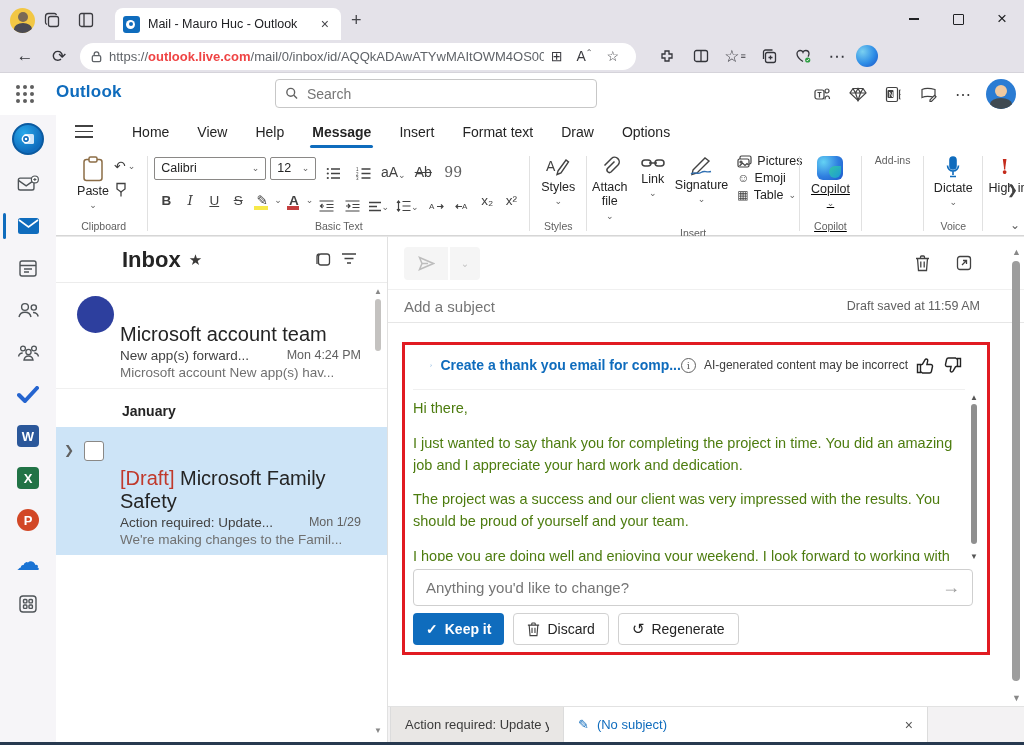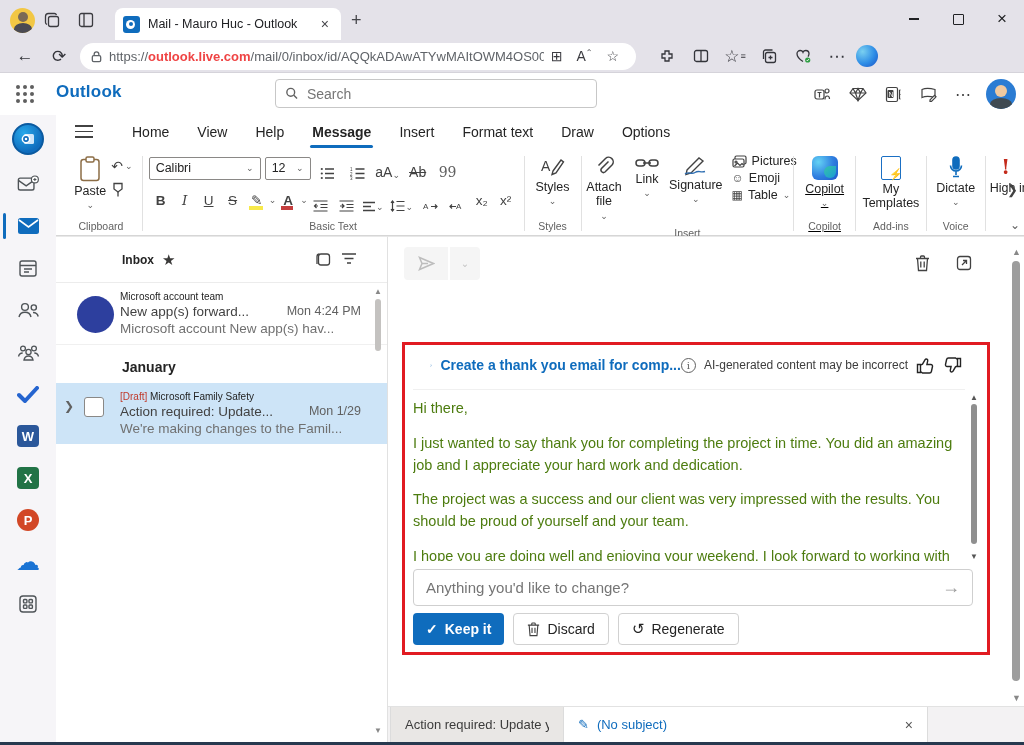--- a/index.html
+++ b/index.html
@@ -83,26 +83,26 @@
   .copilot-logo { width:26px; height:24px; border-radius:6px; background:radial-gradient(circle at 25% 25%, #64d2f4, #2f7fe0 55%, #1c57c9); position:relative; }
   .copilot-logo:after { content:""; position:absolute; right:2px; bottom:2px; width:12px; height:12px; border-radius:50% 0 50% 50%; background:linear-gradient(135deg,#35c3a9,#1a9ad6); }
   .tpl-doc { position:relative; width:20px; height:24px; border:1.6px solid #1a6fc4; border-radius:2px; }
   .tpl-doc:after { content:"⚡"; position:absolute; font-size:11px; right:-3px; bottom:-2px; color:#1a6fc4; }
   .hi-imp { color:#c42b1c; font-size:20px; font-weight:bold; font-family:"DejaVu Serif",serif; }
   .clip40 { width:42px; overflow:hidden; }
 
   
   .maillist { position:absolute; top:236px; left:56px; width:332px; height:509px; background:#fff; border-right:1px solid #e1e1e1; border-top:1px solid #e8e8e8; overflow:hidden; }
   .ml-head { height:46px; display:flex; align-items:center; border-bottom:1px solid #ececec; }
-  .ml-title { font-size:12px; font-weight:bold; color:#242424; margin-left:66px; }
+  .ml-title { font-size:22px; font-weight:bold; color:#242424; margin-left:66px; }
   .ml-star { color:#3b3a39; font-size:15px; margin-left:8px; }
   .ml-head-ics { margin-left:auto; display:flex; gap:10px; margin-right:30px; color:#424242; }
   .mrow { position:relative; padding:8px 26px 8px 64px; border-bottom:1px solid #f0f0f0; }
   .mrow .avatar { position:absolute; left:21px; top:13px; width:37px; height:37px; border-radius:50%; background:#2d3f9e; }
-  .m-sender { font-size:10px; color:#242424; }
+  .m-sender { font-size:20px; color:#242424;margin-top:32px; }
   .m-sub { display:flex; font-size:13.5px; color:#424242; margin-top:2px; }
   .m-sub .time { margin-left:auto; color:#616161; font-size:12.5px; white-space:nowrap; }
   .m-prev { font-size:13.5px; color:#707070; margin-top:2px; white-space:nowrap; overflow:hidden; }
   .section-h { font-size:14px; font-weight:bold; color:#242424; padding:14px 0 8px 66px; }
   .mrow.selected { background:#cde4f7; border-bottom:none; }
   .mrow .exp { position:absolute; left:8px; top:16px; color:#616161; font-size:12px; }
   .mrow .cbox { position:absolute; left:28px; top:14px; width:20px; height:20px; border:1.5px solid #8a8886; border-radius:3px; background:#fff; }
   .drafttag { color:#c0392b; }
   .ml-scroll { position:absolute; right:4px; top:50px; width:10px; height:452px; }
   .ml-scroll .up { position:absolute; top:0; left:1px; font-size:8px; color:#888; }
@@ -564,26 +564,20 @@
           <div class="copilot-logo"></div>
           <span>Copilot</span>
             <span class="chev">⌄</span>
         </div>
       </div>
       <div class="glabel">Copilot</div>
     </div>
     <div class="gdivider"></div>
 
     <div class="rgroup" style="width:66px;">
-      <div class="content">
-        <div class="bigbtn">
-          <div class="tpl-doc"></div>
-          <span>My Templates</span>
-        </div>
-      </div>
       <div class="glabel">Add-ins</div>
     </div>
     <div class="gdivider"></div>
 
     <div class="rgroup" style="width:54px;">
       <div class="content">
         <div class="bigbtn">
           <svg class="ic" width="14" height="23" viewBox="0 0 14 23" fill="none" stroke="#0f6cbd" stroke-width="1.6">
               <rect x="4" y="1" width="6" height="12" rx="3" fill="#0f6cbd"></rect>
               <path d="M1.5 9.5a5.5 5.5 0 0 0 11 0M7 15v4M4 20.5h6"></path>
@@ -665,20 +659,24 @@
       <div class="right">
         <svg class="ic" width="15" height="17" viewBox="0 0 15 17" fill="none" stroke="#424242" stroke-width="1.3">
             <path d="M1 3.5h13M5.5 3.5V2a1 1 0 0 1 1-1h2a1 1 0 0 1 1 1v1.5M2.5 3.5l1 12h8l1-12M5.8 6.5v6M9.2 6.5v6"></path>
           </svg>
         <svg class="ic" width="16" height="16" viewBox="0 0 16 16" fill="none" stroke="#424242" stroke-width="1.3">
             <rect x="1.5" y="1.5" width="13" height="13" rx="2.5"></rect>
             <path d="M6 10l4.5-4.5M7 5.5h3.5V9"></path>
           </svg>
       </div>
     </div>
+    <div class="subjrow">
+      <input placeholder="Add a subject" style="">
+      <span class="draftstatus">Draft saved at 11:59 AM</span>
+    </div>
 
     <div class="ai-panel">
       <div class="ai-head">
         <svg class="ic" width="19" height="19" viewBox="0 0 19 19" fill="none" stroke="#0f6cbd" stroke-width="1.5">
             <path d="M5 14L14 2.5l2.5 2L8 16l-4 1.5z"></path>
             <path d="M3.5 3.5v-3M2 2h3M16 12v-2.5" stroke-width="1.2"></path>
           </svg>
         <span class="ai-title">Create a thank you email for comp...</span>
         <div class="ai-right">
           <span class="info-ic">i</span>

